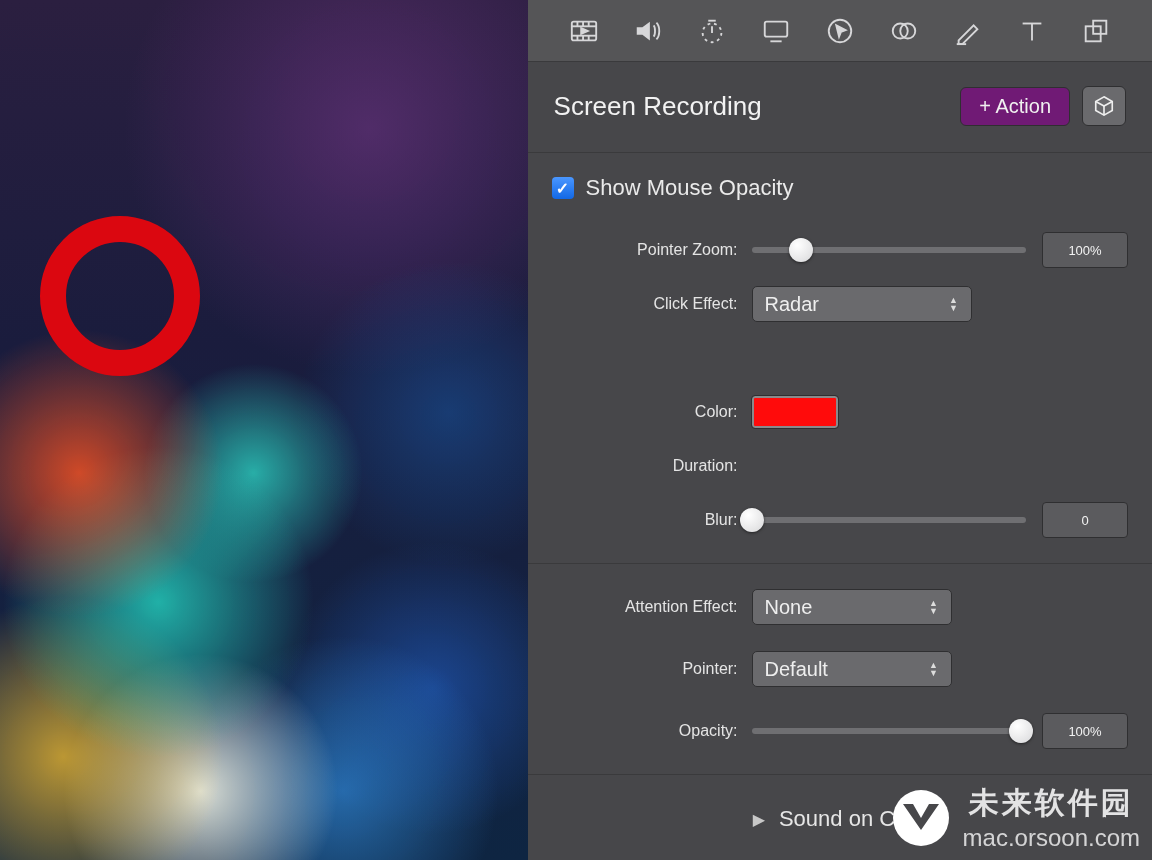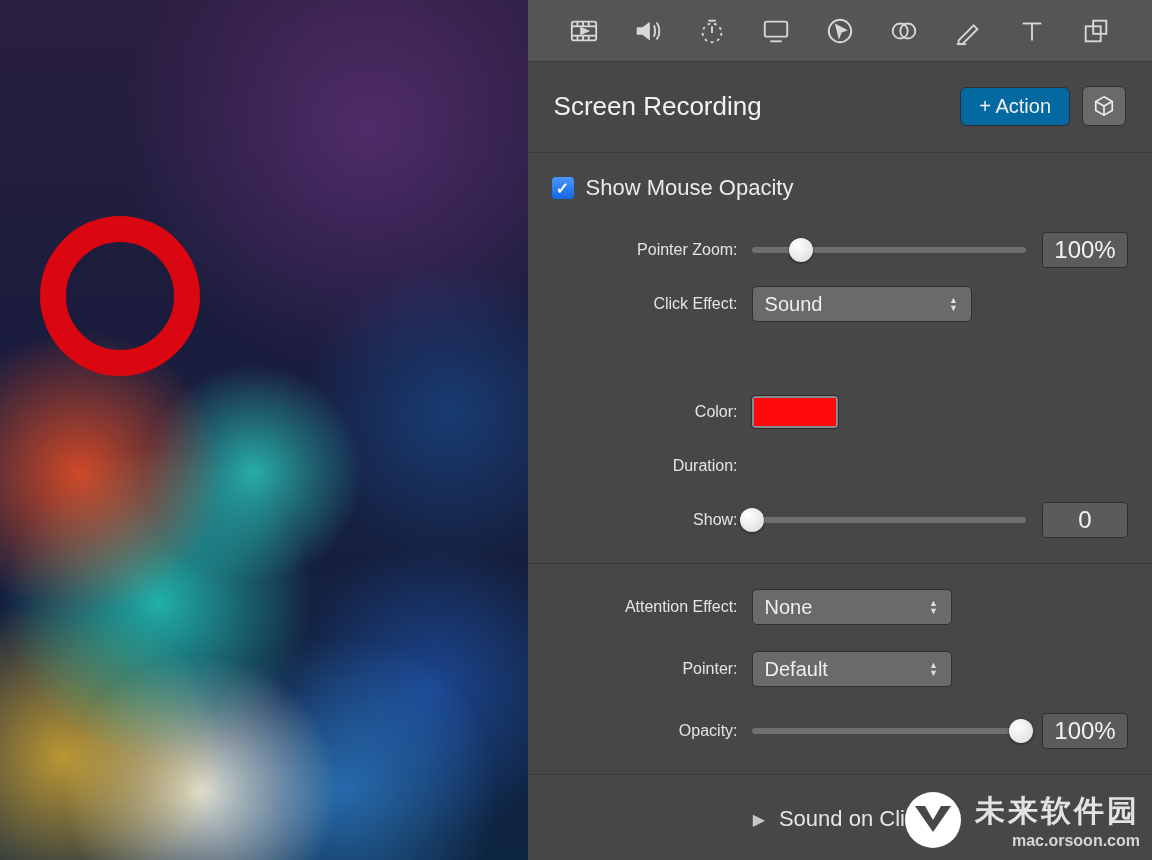--- a/index.html
+++ b/index.html
@@ -79,21 +79,21 @@
     padding: 24px 26px 26px 26px;
     border-bottom: 1px solid #3a3a3c;
   }
   .title-row h1 {
     font-size: 26px;
     font-weight: 500;
     flex: 1;
     color: #f2f2f2;
   }
   .action-btn {
-    background: #0369a1;
+    background: #701a75;
     border: 1px solid #2f2f31;
     border-radius: 6px;
     color: #f0f0f0;
     font-size: 20px;
     font-weight: 500;
     padding: 7px 18px;
     cursor: pointer;
   }
   .cube-btn {
     width: 44px;
@@ -160,21 +160,21 @@
     transform:translate(-50%,-50%);
     box-shadow:0 1px 3px rgba(0,0,0,.5);
   }
   .valbox {
     width: 86px;
     height: 36px;
     background:#5b5b5e;
     border:1px solid #2f2f31;
     border-radius:4px;
     display:flex;align-items:center;justify-content:center;
-    font-size:24px;
+    font-size:13px;
     color:#f2f2f2;
   }
 
   
   .sel {
     height:36px;
     background:#6a6a6d;
     border:1px solid #2f2f31;
     border-radius:5px;
     display:flex;align-items:center;
@@ -220,23 +220,23 @@
     display:flex;align-items:center;gap:10px;
     color:rgba(255,255,255,.85);
     pointer-events:none;
   }
   .wm .logo{
     width:64px;height:64px;border-radius:50%;
     background:radial-gradient(circle,#fff 0 55%,transparent 55%);
     position:relative;
     display:flex;align-items:center;justify-content:center;
   }
-  .wm .txt{display:flex;flex-direction:column;align-items:flex-end;}
+  .wm .txt{display:flex;flex-direction:column;align-items:center;}
   .wm .cn{font-size:30px;font-weight:600;letter-spacing:3px;}
-  .wm .url{font-size:16px;opacity:.9;font-weight:bold;}
+  .wm .url{font-size:24px;opacity:.9;}
 </style>
 </head>
 <body>
 
 <div class="preview">
   <div class="radar-ring"></div>
 </div>
 
 <div class="panel">
 
@@ -333,42 +333,42 @@
             <div class="thumb" style="left:18%"></div>
           </div>
         <div class="valbox">100%</div>
       </div>
     </div>
 
     <div class="row">
       <div class="lbl">Click Effect:</div>
       <div class="ctrl">
         <div class="sel" style="min-width:220px">
-          <span>Sound</span>
+          <span>Radar</span>
           <span class="arrows">▲<br>▼</span>
         </div>
       </div>
     </div>
 
     <div class="row">
     </div>
 
     <div class="row">
       <div class="lbl">Color:</div>
       <div class="ctrl">
         <div class="swatch" style="background:#ff0b0b"></div>
       </div>
     </div>
 
     <div class="row">
       <div class="lbl">Duration:</div>
     </div>
 
     <div class="row">
-      <div class="lbl">Show:</div>
+      <div class="lbl">Blur:</div>
       <div class="ctrl">
         <div class="slider">
             <div class="thumb" style="left:0%"></div>
           </div>
         <div class="valbox">0</div>
       </div>
     </div>
 
     <div class="divider"></div>
 

